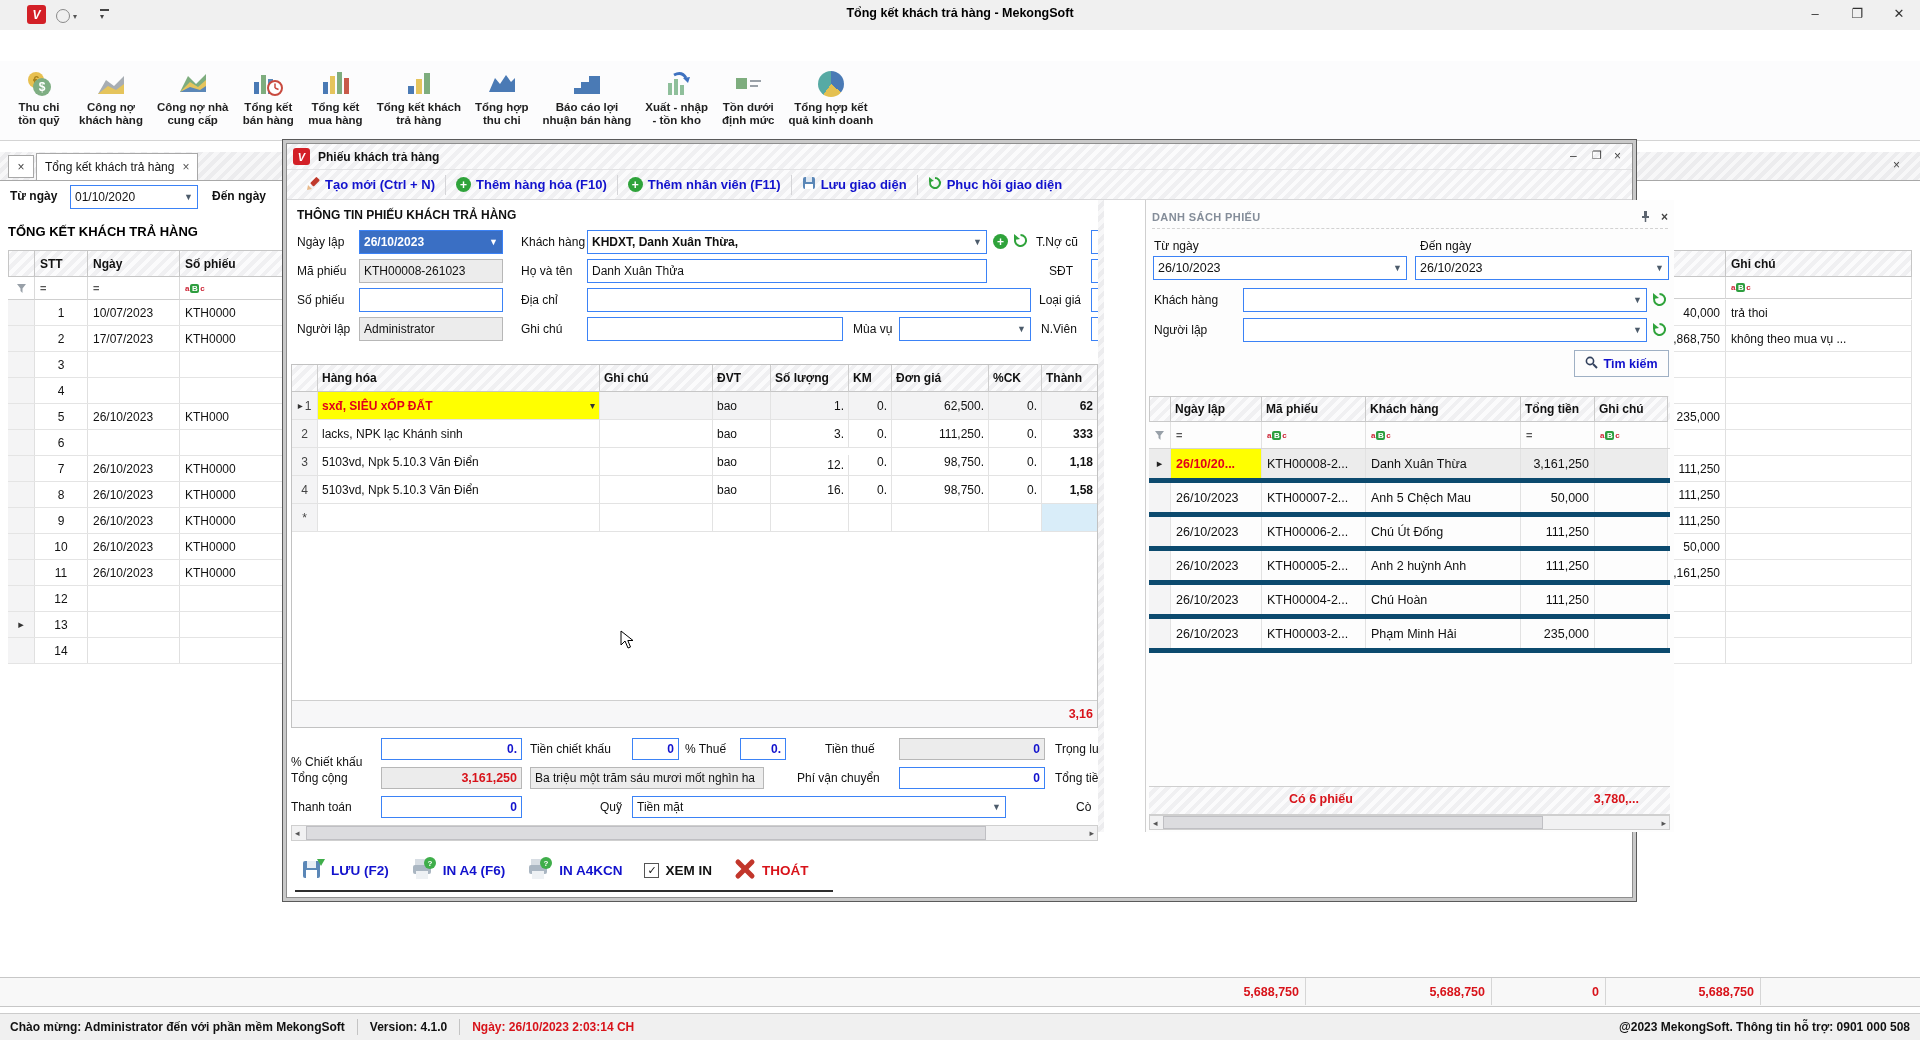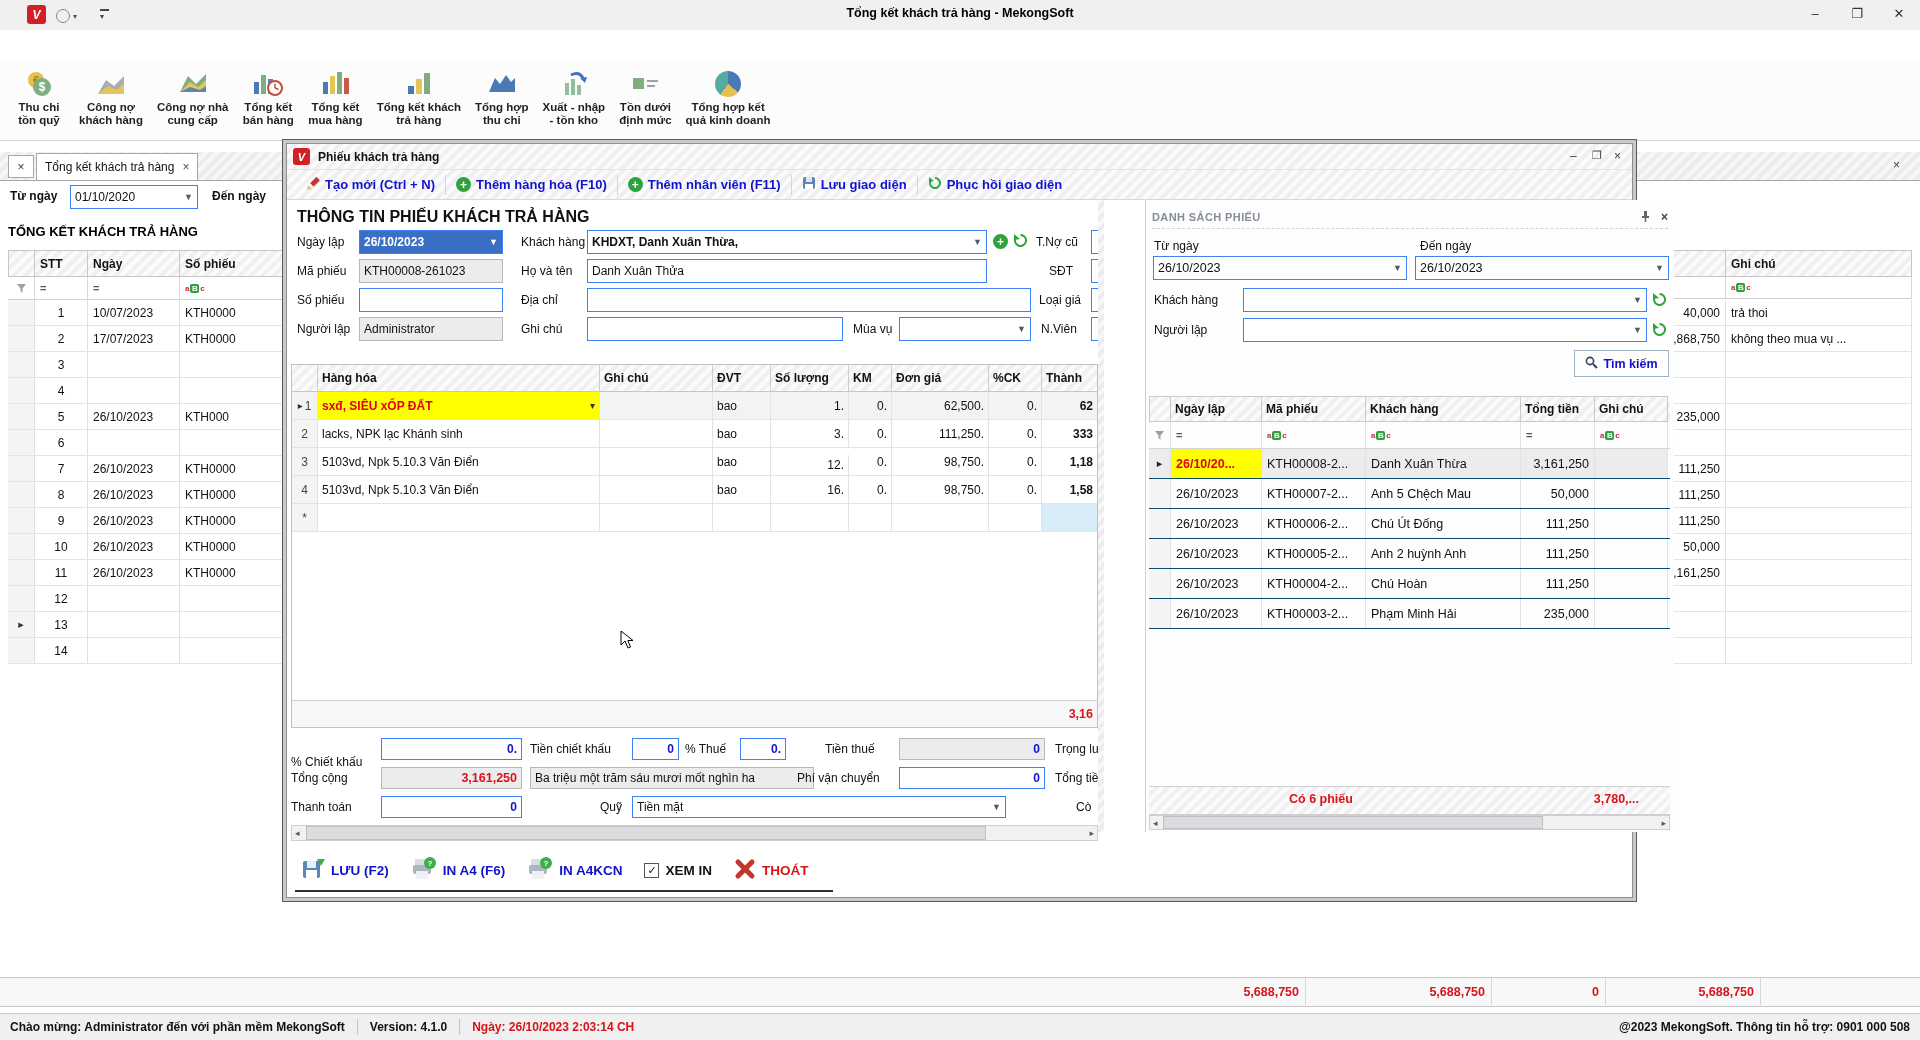--- a/index.html
+++ b/index.html
@@ -82,21 +82,21 @@
   .c-rh{background:#f4f4f5;justify-content:center;color:#444;}
   .newrow{display:flex;height:27px;border-bottom:1px solid #e3e3e3;}
   .btnrow{display:flex;align-items:center;gap:22px;}
   .bigbtn{display:flex;align-items:center;gap:6px;font-size:13.5px;font-weight:bold;color:#1212cd;}
   .pnl{left:817px;top:56px;width:529px;height:632px;background:#fdfdfd;border-left:1px solid #cfcfcf;box-sizing:border-box;margin-left:41px;}
   .pnl-hd{color:#848d99;font-weight:bold;font-size:11px;letter-spacing:.4px;}
   .pgrid-hd{display:flex;height:26px;}
   .pgrid-hd > div{border:1px solid #c9c9c9;border-left:none;font-weight:bold;display:flex;align-items:center;
     padding:0 4px;box-sizing:border-box;overflow:hidden;white-space:nowrap;background-clip:padding-box;}
   .pgrid-hd > div:first-child{border-left:1px solid #c9c9c9;}
-  .p-rows .prow{display:flex;height:29px;border-bottom:1px solid #0c4a6e;font-size:12.5px;}
+  .p-rows .prow{display:flex;height:29px;border-bottom:5px solid #0c4a6e;font-size:12.5px;}
   .p-rows .prow > div{border-right:1px solid #e2e2e2;display:flex;align-items:center;padding:0 5px;
     box-sizing:border-box;overflow:hidden;white-space:nowrap;}
   .p-rows .prow:nth-of-type(1) > div{background:#ececec;}
   .p-rows .prow:nth-of-type(1) .p-ngay{background:#ffff00;color:#e2001a;font-weight:bold;}
   .p-rows .prow:nth-of-type(1) .p-rh::after{content:"▸";font-size:11px;color:#222;}
   .p-rh{background:#f4f4f5;justify-content:center;}
   .pfilter{display:flex;height:26px;border-bottom:1px solid #d5d5d5;}
   .pfilter > div{border-right:1px solid #e2e2e2;display:flex;align-items:center;padding:0 5px;box-sizing:border-box;}
   .scrollbar{background:#f1f1f2;border:1px solid #cfcfcf;display:flex;align-items:center;
     justify-content:space-between;box-sizing:border-box;}
@@ -207,20 +207,29 @@
       <div class="ric">
         <svg width="30" height="28">
             <polygon points="2,22 8,8 13,14 19,5 24,12 28,8 28,22" fill="#4a7ab5"></polygon>
           </svg>
       </div>
       <div class="rlbl">Tổng hợp</div>
       <div class="rlbl">thu chi</div>
     </div>
     <div class="rbtn">
       <div class="ric">
+        <svg width="30" height="28">
+            <polygon points="2,24 2,18 9,18 9,12 17,12 17,6 28,6 28,24" fill="#4a7ab5"></polygon>
+          </svg>
+      </div>
+      <div class="rlbl">Báo cáo lợi</div>
+      <div class="rlbl">nhuận bán hàng</div>
+    </div>
+    <div class="rbtn">
+      <div class="ric">
         <svg width="30" height="30">
             <path d="M12 6 Q20 2 24 9" fill="none" stroke="#3f72c0" stroke-width="3"></path>
             <polygon points="26,14 21,9 28,8" fill="#3f72c0"></polygon>
             <rect x="6" y="14" width="4" height="12" fill="#8fbf9b"></rect>
             <rect x="12" y="10" width="4" height="16" fill="#8fbf9b"></rect>
             <rect x="18" y="16" width="4" height="10" fill="#8fbf9b"></rect>
           </svg>
       </div>
       <div class="rlbl">Xuất - nhập</div>
       <div class="rlbl">- tồn kho</div>
@@ -475,21 +484,21 @@
         <div class="tsep"></div>
         <div class="titem">
           <span><svg width="14" height="14">
                 <path d="M7 2a5 5 0 1 1-4.4 2.6" fill="none" stroke="#2fa33b" stroke-width="2"></path>
                 <polygon points="1,1 1,6 6,5" fill="#2fa33b"></polygon>
               </svg></span>
           <span>Phục hồi giao diện</span>
         </div>
       </div>
 
-      <div class="ab bold" style="left:10px;top:64px;font-size:16px;">THÔNG TIN PHIẾU KHÁCH TRẢ HÀNG</div>
+      <div class="ab bold" style="left:10px;top:64px;font-size:12px;">THÔNG TIN PHIẾU KHÁCH TRẢ HÀNG</div>
 
       <div class="ab flabel" style="left:10px;top:86px;">Ngày lập</div>
       <div class="ab fld" style="left:72px;top:86px;width:144px;height:24px;background:#3a6fc4;">
         <span class="bold" style="color:#fff;">26/10/2023</span>
         <span class="caret" style="color:#fff;">▼</span>
       </div>
       <div class="ab flabel" style="left:234px;top:86px;">Khách hàng</div>
       <div class="ab fld" style="left:300px;top:86px;width:400px;height:24px;">
         <span class="bold">KHDXT, Danh Xuân Thừa,</span>
         <span class="caret">▼</span>
@@ -633,21 +642,21 @@
       <div class="ab flabel" style="left:538px;top:593px;">Tiền thuế</div>
       <div class="ab fld ro" style="left:612px;top:594px;width:146px;height:22px;justify-content:flex-end;">
           <span class="bold blue">0</span>
         </div>
       <div class="ab flabel" style="left:768px;top:593px;white-space:nowrap;overflow:hidden;width:43px;">Trọng lượng</div>
 
       <div class="ab flabel" style="left:4px;top:622px;">Tổng cộng</div>
       <div class="ab fld ro" style="left:94px;top:623px;width:141px;height:22px;justify-content:flex-end;">
           <span class="bold red" style="font-size:12.5px;">3,161,250</span>
         </div>
-      <div class="ab fld ro" style="left:243px;top:623px;width:284px;height:22px;">
+      <div class="ab fld ro" style="left:243px;top:623px;width:234px;height:22px;">
           <span>Ba triệu một trăm sáu mươi mốt nghìn ha</span>
         </div>
       <div class="ab flabel" style="left:510px;top:622px;">Phí vận chuyển</div>
       <div class="ab fld" style="left:612px;top:623px;width:146px;height:22px;justify-content:flex-end;">
           <span class="bold blue">0</span>
         </div>
       <div class="ab flabel" style="left:768px;top:622px;white-space:nowrap;overflow:hidden;width:43px;">Tổng tiền sau</div>
 
       <div class="ab flabel" style="left:4px;top:651px;">Thanh toán</div>
       <div class="ab fld" style="left:94px;top:652px;width:141px;height:22px;justify-content:flex-end;">

